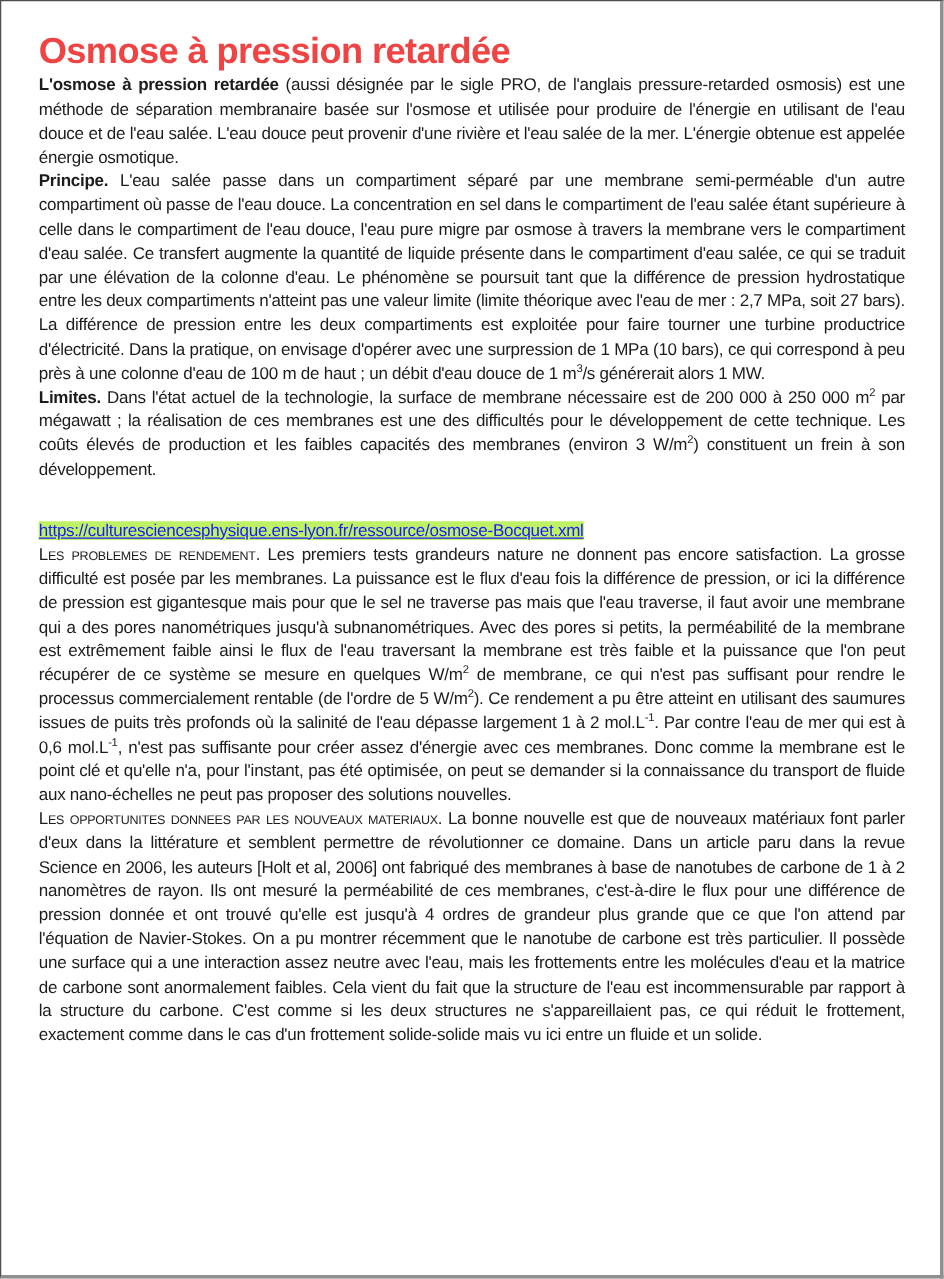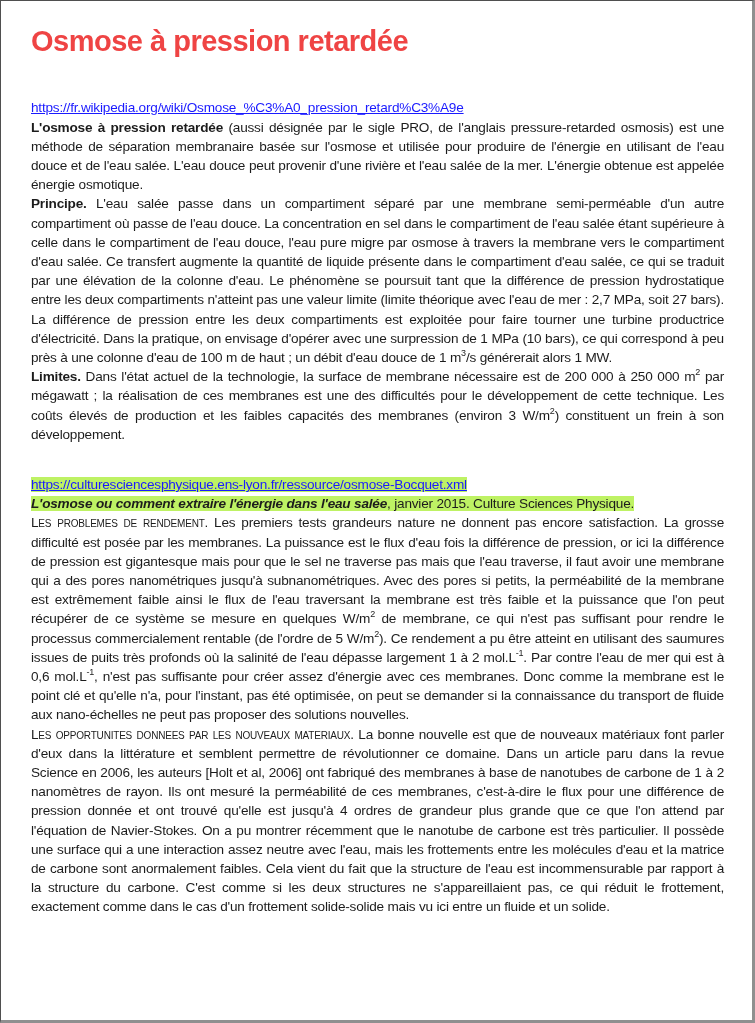--- a/index.html
+++ b/index.html
@@ -52,26 +52,24 @@
   sup.seg-sup{font-size:9px;line-height:0;}
 </style>
 </head>
 <body>
 
 <div class="page">
 
   <h1 class="doc-title">Osmose à pression retardée</h1>
 
   <div class="section section-wiki">
-    <p class="link-line"><a class="doc-link">https://fr.wikipedia.org/wiki/Osmose_%C3%A0_pression_retard%C3%A9e</a></p>
     <p class="para"><span class="seg-b">L'osmose à pression retardée</span><span class="seg-n"> (aussi désignée par le sigle PRO, de l'anglais </span><span class="seg-i">pressure-retarded osmosis</span><span class="seg-n">) est une méthode de séparation membranaire basée sur l'osmose et utilisée pour produire de l'énergie en utilisant de l'eau douce et de l'eau salée. L'eau douce peut provenir d'une rivière et l'eau salée de la mer. L'énergie obtenue est appelée énergie osmotique.</span></p>
     <p class="para"><span class="seg-b">Principe.</span><span class="seg-n"> L'eau salée passe dans un compartiment séparé par une membrane semi-perméable d'un autre compartiment où passe de l'eau douce. La concentration en sel dans le compartiment de l'eau salée étant supérieure à celle dans le compartiment de l'eau douce, l'eau pure migre par osmose à travers la membrane vers le compartiment d'eau salée. Ce transfert augmente la quantité de liquide présente dans le compartiment d'eau salée, ce qui se traduit par une élévation de la colonne d'eau. Le phénomène se poursuit tant que la différence de pression hydrostatique entre les deux compartiments n'atteint pas une valeur limite (limite théorique avec l'eau de mer : 2,7 MPa, soit 27 bars). La différence de pression entre les deux compartiments est exploitée pour faire tourner une turbine productrice d'électricité. Dans la pratique, on envisage d'opérer avec une surpression de 1 MPa (10 bars), ce qui correspond à peu près à une colonne d'eau de 100 m de haut ; un débit d'eau douce de 1 m</span><sup class="seg-sup">3</sup><span class="seg-n">/s générerait alors 1 MW.</span></p>
     <p class="para"><span class="seg-b">Limites.</span><span class="seg-n"> Dans l'état actuel de la technologie, la surface de membrane nécessaire est de 200&nbsp;000 à 250&nbsp;000 m</span><sup class="seg-sup">2</sup><span class="seg-n"> par mégawatt ; la réalisation de ces membranes est une des difficultés pour le développement de cette technique. Les coûts élevés de production et les faibles capacités des membranes (environ 3 W/m</span><sup class="seg-sup">2</sup><span class="seg-n">) constituent un frein à son développement.</span></p>
   </div>
 
   <div class="section section-culture">
     <p class="link-line"><a class="doc-link hl">https://culturesciencesphysique.ens-lyon.fr/ressource/osmose-Bocquet.xml</a></p>
-    <p class="para ref-line"><span class="hl"><span class="seg-bi">L'osmose ou comment extraire l'énergie dans l'eau salée</span><span class="seg-n">, janvier 2015. Culture Sciences Physique.</span></span></p>
     <p class="para"><span class="seg-sc">Les problemes de rendement.</span><span class="seg-n"> Les premiers tests grandeurs nature ne donnent pas encore satisfaction. La grosse difficulté est posée par les membranes. La puissance est le flux d'eau fois la différence de pression, or ici la différence de pression est gigantesque mais pour que le sel ne traverse pas mais que l'eau traverse, il faut avoir une membrane qui a des pores nanométriques jusqu'à subnanométriques. Avec des pores si petits, la perméabilité de la membrane est extrêmement faible ainsi le flux de l'eau traversant la membrane est très faible et la puissance que l'on peut récupérer de ce système se mesure en quelques W/m</span><sup class="seg-sup">2</sup><span class="seg-n"> de membrane, ce qui n'est pas suffisant pour rendre le processus commercialement rentable (de l'ordre de 5 W/m</span><sup class="seg-sup">2</sup><span class="seg-n">). Ce rendement a pu être atteint en utilisant des saumures issues de puits très profonds où la salinité de l'eau dépasse largement 1 à 2 mol.L</span><sup class="seg-sup">-1</sup><span class="seg-n">. Par contre l'eau de mer qui est à 0,6 mol.L</span><sup class="seg-sup">-1</sup><span class="seg-n">, n'est pas suffisante pour créer assez d'énergie avec ces membranes. Donc comme la membrane est le point clé et qu'elle n'a, pour l'instant, pas été optimisée, on peut se demander si la connaissance du transport de fluide aux nano-échelles ne peut pas proposer des solutions nouvelles.</span></p>
     <p class="para"><span class="seg-sc">Les opportunites donnees par les nouveaux materiaux.</span><span class="seg-n"> La bonne nouvelle est que de nouveaux matériaux font parler d'eux dans la littérature et semblent permettre de révolutionner ce domaine. Dans un article paru dans la revue Science en 2006, les auteurs </span><span class="seg-i">[Holt et al, 2006]</span><span class="seg-n"> ont fabriqué des membranes à base de nanotubes de carbone de 1 à 2 nanomètres de rayon. Ils ont mesuré la perméabilité de ces membranes, c'est-à-dire le flux pour une différence de pression donnée et ont trouvé qu'elle est jusqu'à 4 ordres de grandeur plus grande que ce que l'on attend par l'équation de Navier-Stokes. On a pu montrer récemment que le nanotube de carbone est très particulier. Il possède une surface qui a une interaction assez neutre avec l'eau, mais les frottements entre les molécules d'eau et la matrice de carbone sont anormalement faibles. Cela vient du fait que la structure de l'eau est incommensurable par rapport à la structure du carbone. C'est comme si les deux structures ne s'appareillaient pas, ce qui réduit le frottement, exactement comme dans le cas d'un frottement solide-solide mais vu ici entre un fluide et un solide.</span></p>
   </div>
 
 </div>
 
 </body></html>

